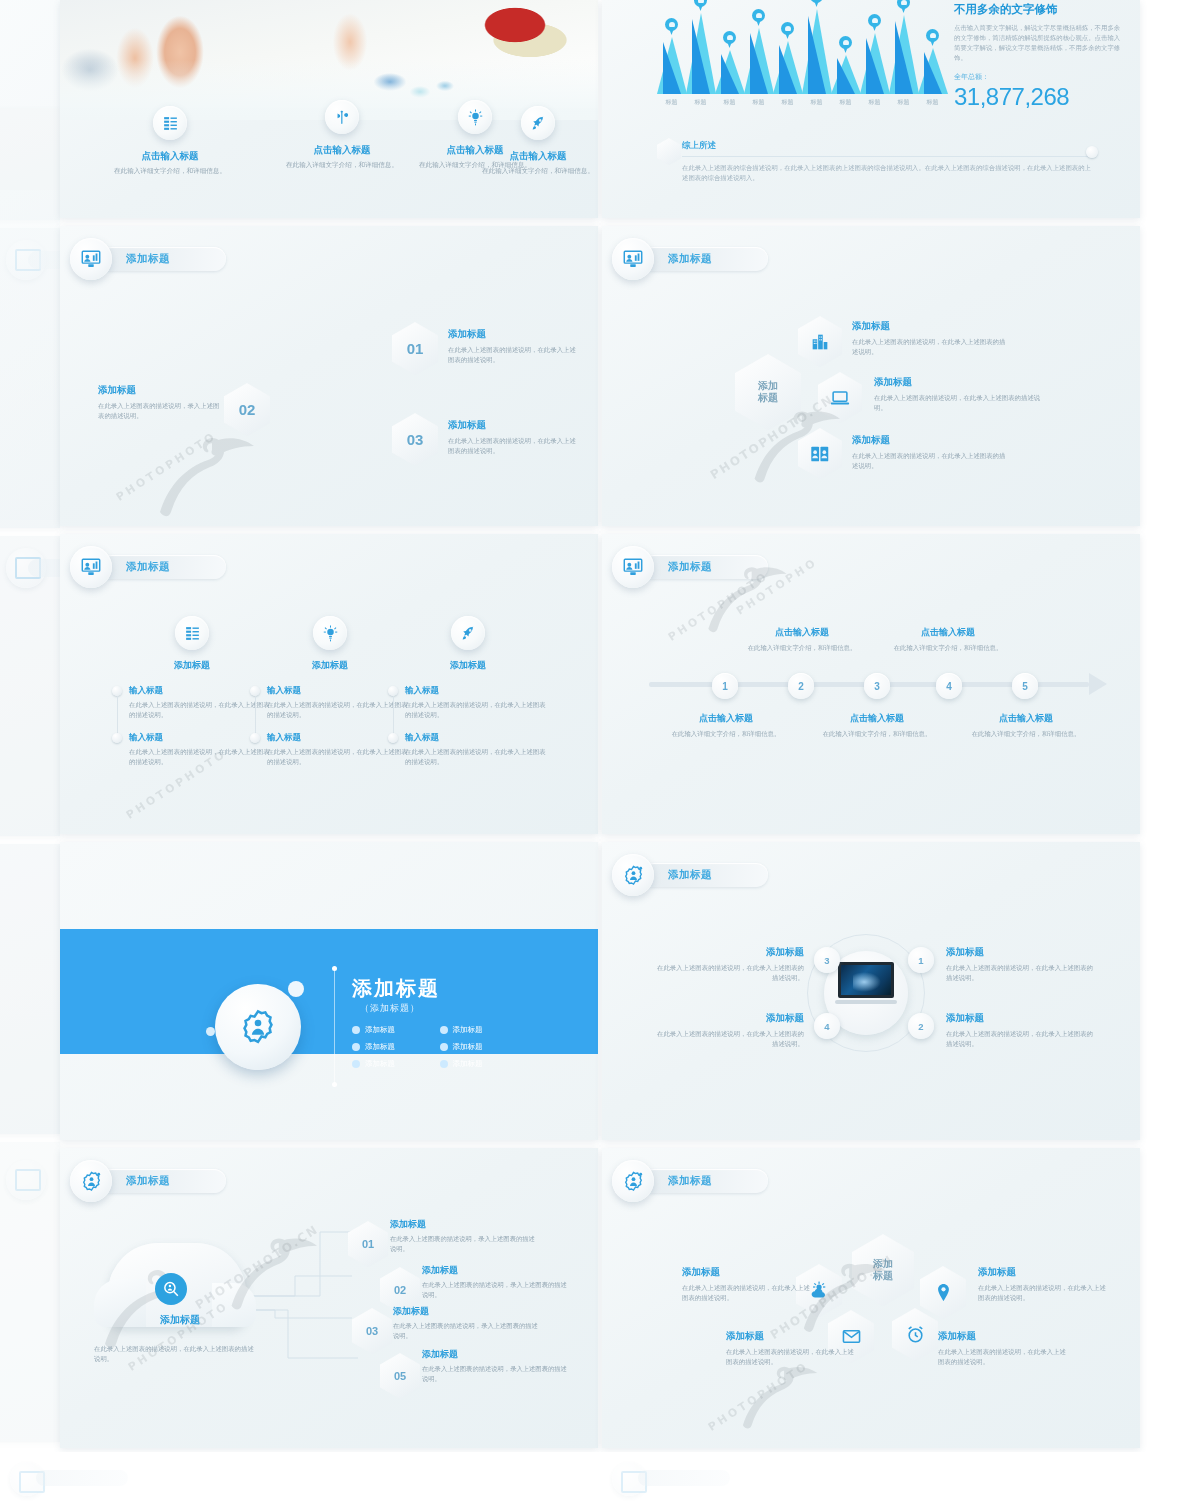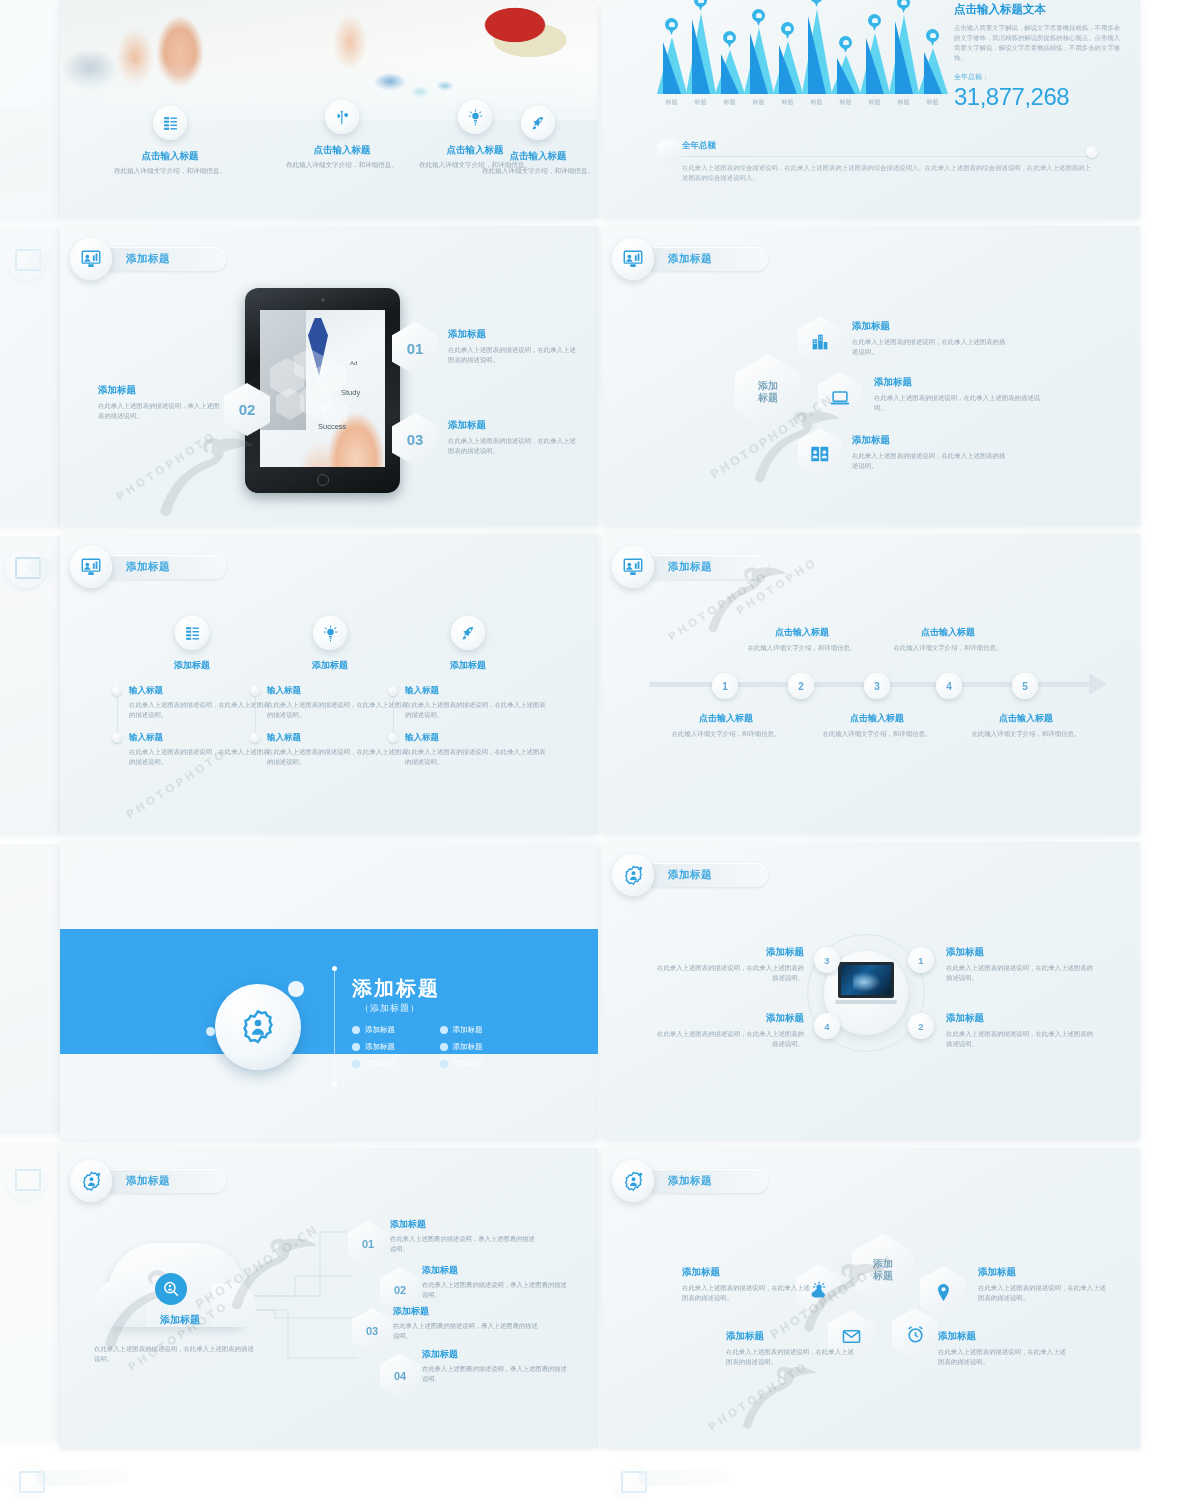--- a/index.html
+++ b/index.html
@@ -412,29 +412,29 @@
           <div class="mlabel" style="left: 143.5px; top: 98px; position: absolute;">标题</div>
           <div class="mlabel" style="left: 172.5px; top: 98px; position: absolute;">标题</div>
           <div class="mlabel" style="left: 201.5px; top: 98px; position: absolute;">标题</div>
           <div class="mlabel" style="left: 230.5px; top: 98px; position: absolute;">标题</div>
           <div class="mlabel" style="left: 259.5px; top: 98px; position: absolute;">标题</div>
           <div class="mlabel" style="left: 288.5px; top: 98px; position: absolute;">标题</div>
           <div class="mlabel" style="left: 317.5px; top: 98px; position: absolute;">标题</div>
         </div>
 
       <div class="s2r">
-        <h3>点击输入标题文本</h3>
+        <h3>不用多余的文字修饰</h3>
         <p>点击输入简要文字解说，解说文字尽量概括精炼，不用多余的文字修饰，简洁精炼的解说所提炼的核心观点。点击输入简要文字解说，解说文字尽量概括精炼，不用多余的文字修饰。</p>
         <div class="lab">全年总额：</div>
         <div class="big">31,877,268</div>
       </div>
 
       <div class="hexa s2hex"></div>
       <div class="s2quote">
-        <span class="qt">全年总额</span>
+        <span class="qt">综上所述</span>
         <span style="position:absolute;right:-6px;top:6px;width:12px;height:12px;border-radius:50%;
              background:radial-gradient(circle at 35% 30%,#fff,#e7eef2);box-shadow:0 1px 2px rgba(90,120,140,.3);"></span>
         <p class="qp">在此录入上述图表的综合描述说明，在此录入上述图表的上述图表的综合描述说明入。在此录入上述图表的综合描述说明，在此录入上述图表的上述图表的综合描述说明入。</p>
       </div>
     </div>
 
     <div class="gap"></div>
 
     <div class="slide left" style="height:300px;">
       <div class="hdr">
@@ -450,38 +450,20 @@
                 <path d="M4.6 15c.4-2 1.8-3 3.4-3s3 1 3.4 3z"></path>
             <rect x="9" y="17.6" width="6" height="3" rx=".6"></rect>
               </g>
             </svg>
         </div>
         <div class="hdr-pill">
           <span>添加标题</span>
         </div>
       </div>
 
-      <div class="tabletwrap">
-        <div class="tablet"></div>
-        <div class="tcam"></div>
-        <div class="tscreen">
-          <div class="suit"></div>
-          <div class="tie"></div>
-          <div class="hx" style="left:10px;top:48px;width:34px;height:39px;"></div>
-          <div class="hx" style="left:34px;top:38px;width:30px;height:34px;"></div>
-          <div class="hx" style="left:56px;top:50px;width:30px;height:34px;"></div>
-          <div class="hx" style="left:40px;top:72px;width:32px;height:37px;"></div>
-          <div class="hx" style="left:16px;top:78px;width:28px;height:32px;"></div>
-          <div class="hx" style="left:62px;top:88px;width:26px;height:30px;"></div>
-          <div class="lb" style="left:90px;top:50px;">Ad</div>
-          <div class="lb big" style="left:81px;top:78px;">Study</div>
-          <div class="lb big" style="left:58px;top:112px;">Success</div>
-        </div>
-        <div class="thome"></div>
-      </div>
 
       <div class="hexa s3hex" style="left:332px;top:96px;">
         <span class="hexnum">01</span>
       </div>
       <div style="position:absolute;left:388px;top:102px;width:132px;">
         <div class="ttl" style="font-size:9.5px">添加标题</div>
         <div class="sub" style="font-size:6.4px;margin-top:4px">在此录入上述图表的描述说明，在此录入上述图表的描述说明。</div>
       </div>
 
       <div class="hexa s3hex" style="left:164px;top:157px;">
@@ -908,21 +890,21 @@
 
       <div class="hexa s9hex" style="left:292px;top:160px;">
         <span class="hexnum">03</span>
       </div>
       <div class="s9t" style="left:333px;top:157px;">
         <div class="ttl t">添加标题</div>
         <div class="sub d">在此录入上述图表的描述说明，录入上述图表的描述说明。</div>
       </div>
 
       <div class="hexa s9hex" style="left:320px;top:205px;">
-        <span class="hexnum">04</span>
+        <span class="hexnum">05</span>
       </div>
       <div class="s9t" style="left:362px;top:200px;">
         <div class="ttl t">添加标题</div>
         <div class="sub d">在此录入上述图表的描述说明，录入上述图表的描述说明。</div>
       </div>
     </div>
 
     <div class="slide" style="height:300px;">
       <div class="hdr">
         <div class="hdr-badge">

